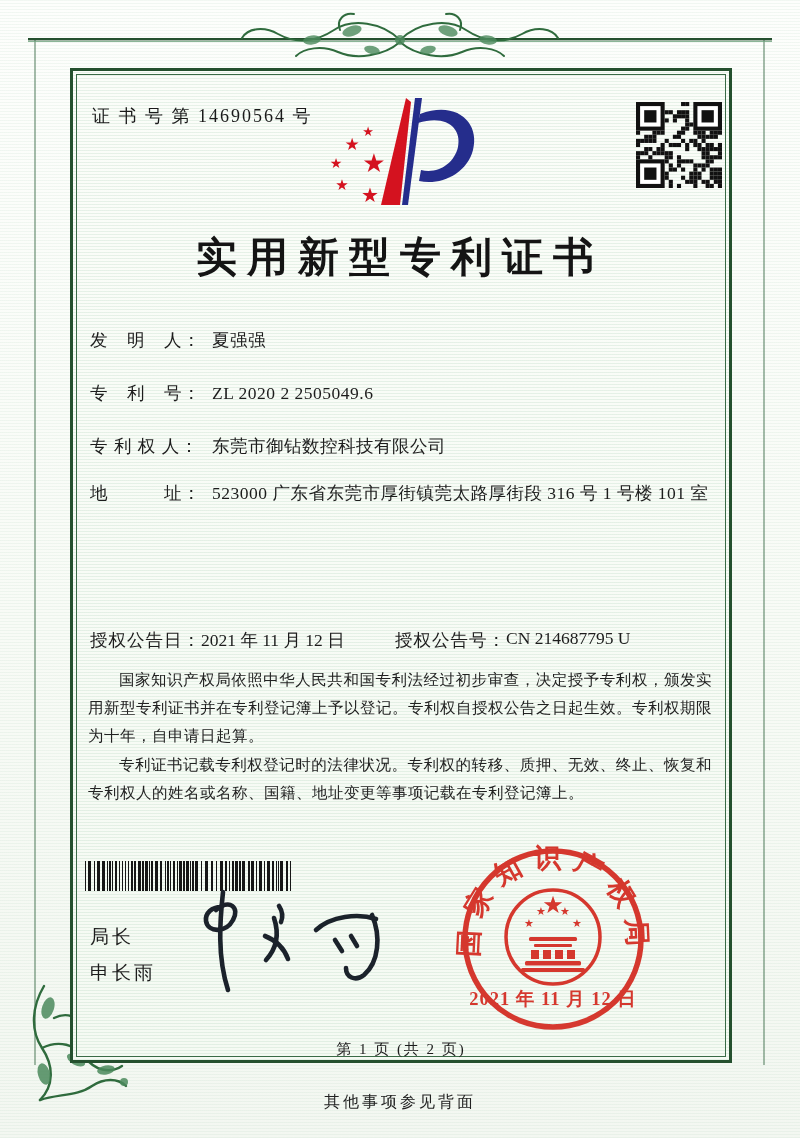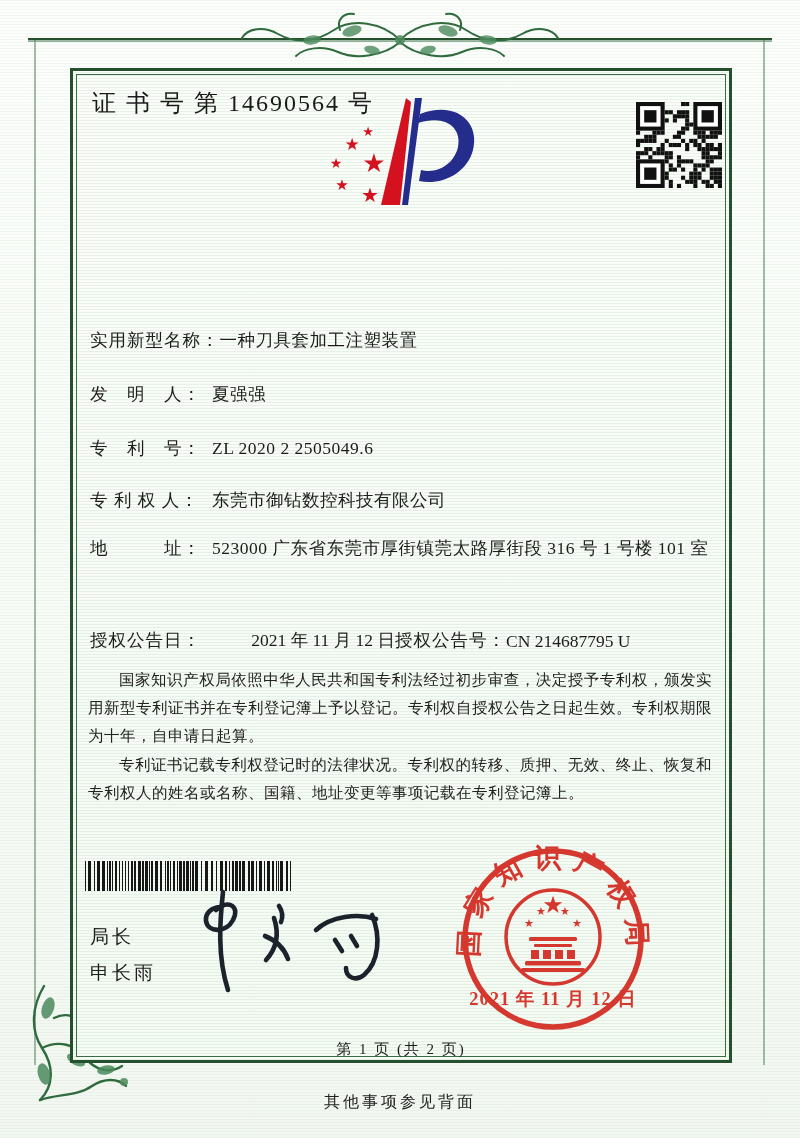--- a/index.html
+++ b/index.html
@@ -29,22 +29,22 @@
     background:
       repeating-linear-gradient(0deg, rgba(150,195,165,0.20) 0 1px, rgba(255,255,255,0) 1px 3px),
       linear-gradient(180deg, #fbfdf9 0%, #f5faf3 100%);
   }
   .frame-inner {
     position:absolute; left:3px; top:3px; right:3px; bottom:3px;
     border: 1px solid #3a6b47;
   }
 
   .cert-no {
-    position:absolute; left:92px; top:87px;
-    font-size:24px; letter-spacing:2px; color:#1a1a1a;
+    position:absolute; left:92px; top:104px;
+    font-size:18px; letter-spacing:2px; color:#1a1a1a;
   }
 
   .qr { position:absolute; left:636px; top:102px; width:86px; height:86px; }
 
   .logo { position:absolute; left:318px; top:92px; width:165px; height:118px; }
 
   .title {
     position:absolute; left:0; top:230px; width:800px;
     text-align:center; font-size:41px; font-weight:bold;
     letter-spacing:10px; color:#141414;
@@ -59,22 +59,22 @@
   .row-patno  { margin-bottom:27px; }
   .row-appdate{ margin-bottom:26px; }
   .row-owner  { margin-bottom:22px;margin-top:12px; }
   .row-addr   { margin-bottom:10px; }
   .row-addr .field-value { max-width:505px; }
 
   .grant-row {
     position:absolute; left:90px; top:628px; width:630px;
     display:flex; font-size:17.5px;
   }
-  .grant-pair1 { display:flex; width:305px;justify-content:space-between; }
-  .grant-pair2 { display:flex;align-items:flex-end; }
+  .grant-pair1 { display:flex; width:305px; }
+  .grant-pair2 { display:flex; }
   .grant-label { white-space:pre; letter-spacing:1px; }
 
   .paragraphs {
     position:absolute; left:88px; top:666px; width:624px;
     font-size:15.5px; line-height:1.82; text-align:justify;
     letter-spacing:0.5px; color:#222;
   }
   .paragraphs p { text-indent:2em; }
 
   .barcode { position:absolute; left:85px; top:861px; width:212px; height:30px; }
@@ -314,26 +314,23 @@
       <text x="52" y="110" font-size="20" text-anchor="middle">★</text>
     </g>
 
     <path d="M 88,6 L 93,10 L 82,113 L 63,113 Z" fill="#d4121f"></path>
 
     <path d="M 97,6 L 104,6 L 90,113 L 84,113 Z" fill="#252d8c"></path>
 
     <path d="M 102,22 C 140,8 162,32 155,58 C 149,82 122,94 101,89 L 103,78 C 120,82 136,72 140,55 C 144,36 128,22 100,31 Z" fill="#252d8c"></path>
   </svg>
 
+  <div class="title">实用新型专利证书</div>
 
   <div class="fields">
-    <div class="field-row row-name">
-      <span class="field-label">实用新型名称：</span>
-      <span class="field-value">一种刀具套加工注塑装置</span>
-    </div>
     <div class="field-row row-inventor">
       <span class="field-label">发　明　人：</span>
       <span class="field-value">夏强强</span>
     </div>
     <div class="field-row row-patno">
       <span class="field-label">专　利　号：</span>
       <span class="field-value">ZL 2020 2 2505049.6</span>
     </div>
     <div class="field-row row-owner">
       <span class="field-label">专 利 权 人：</span>

